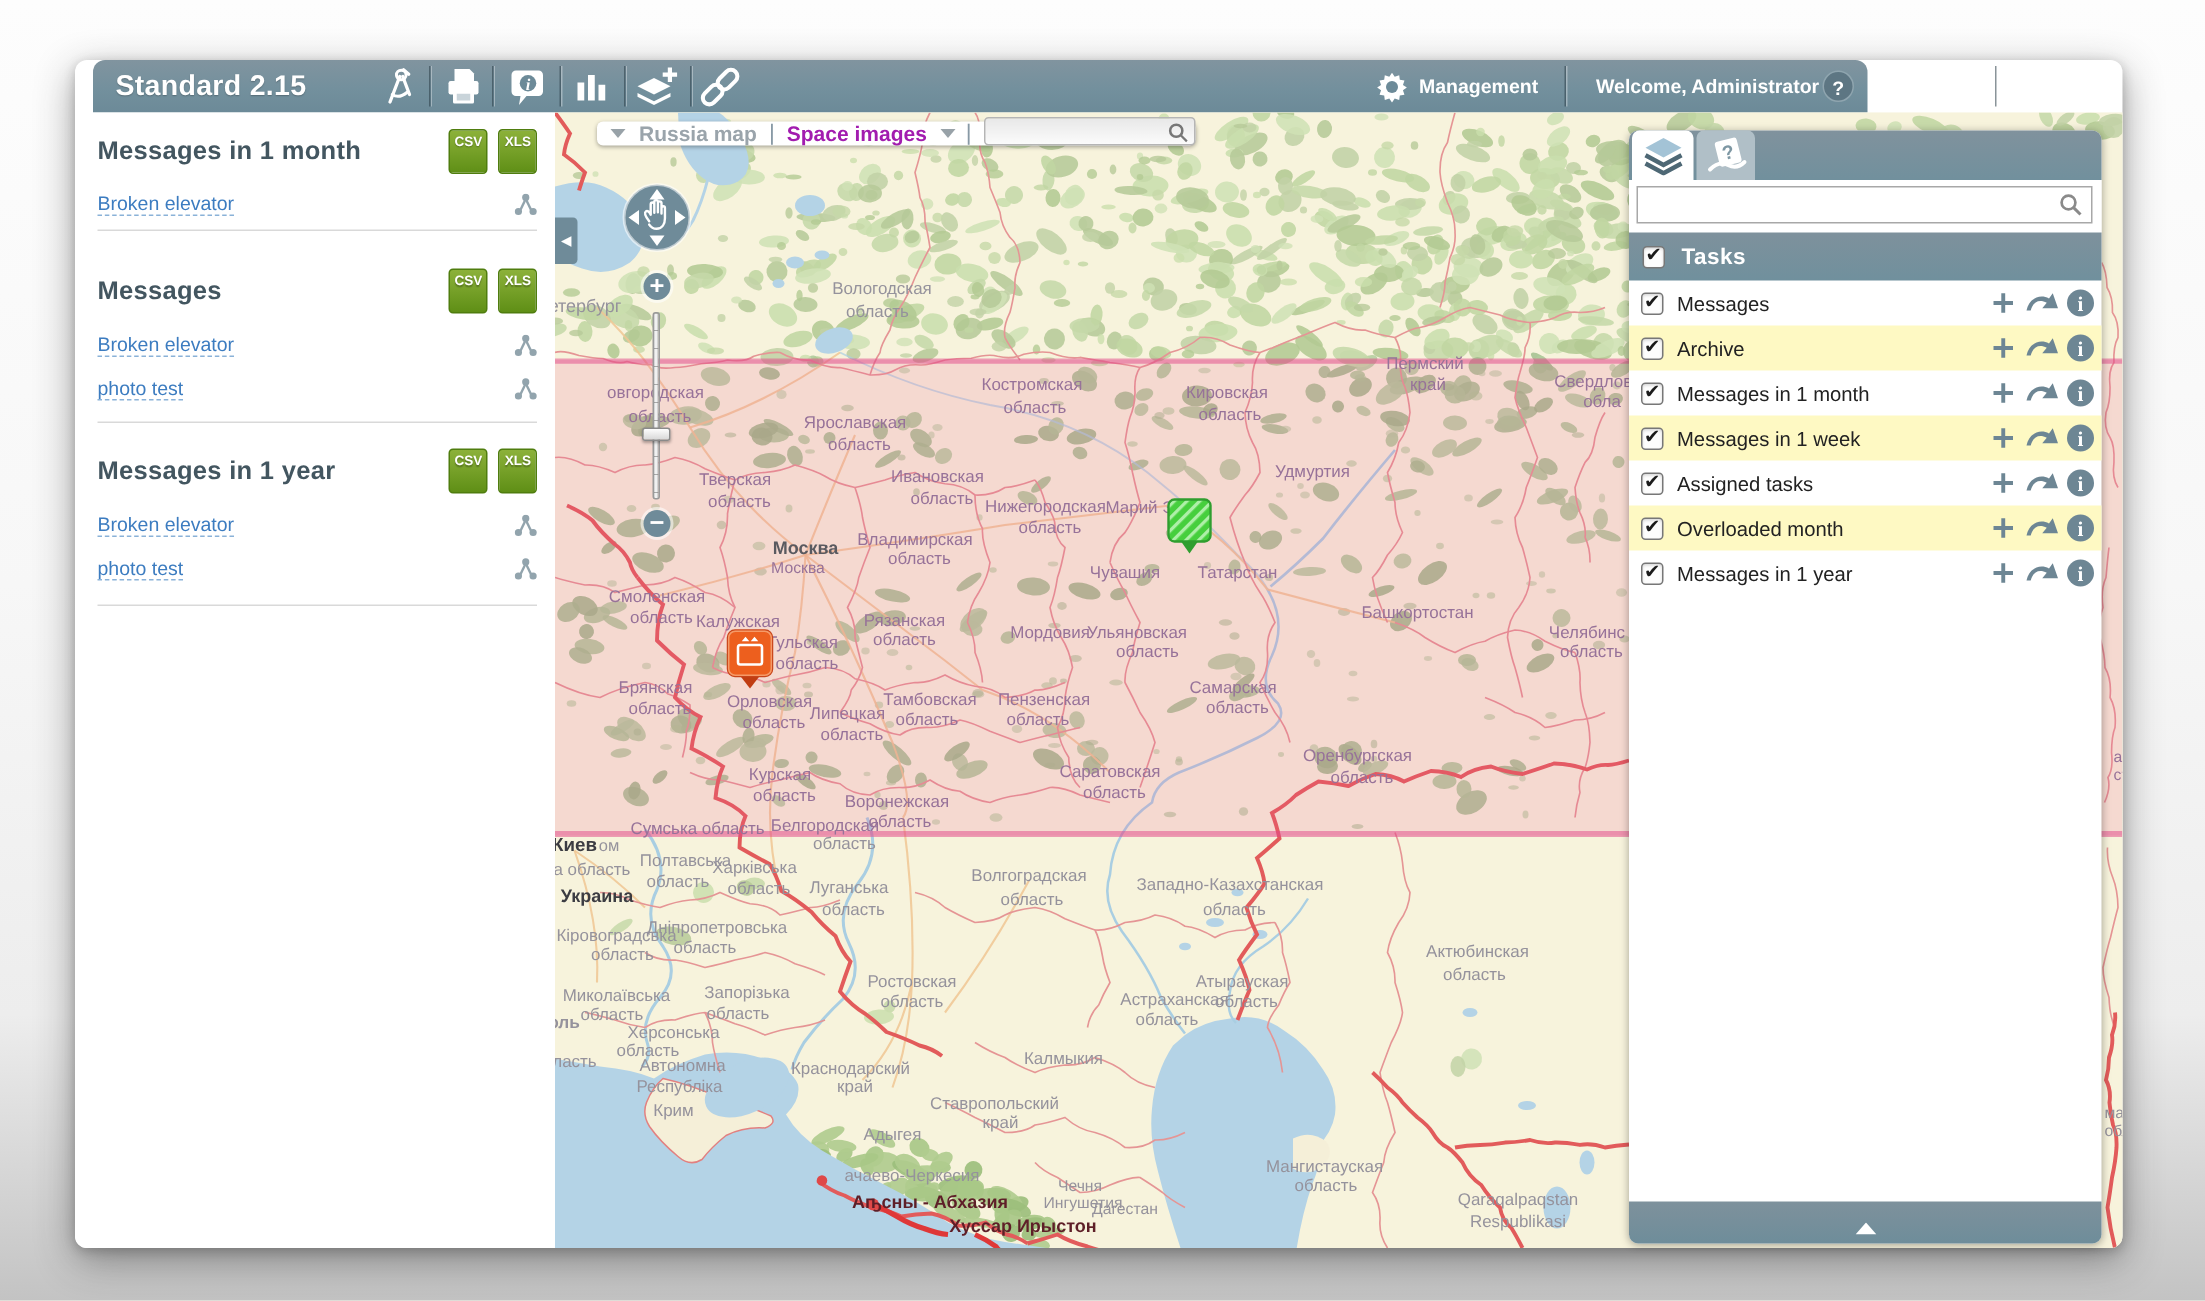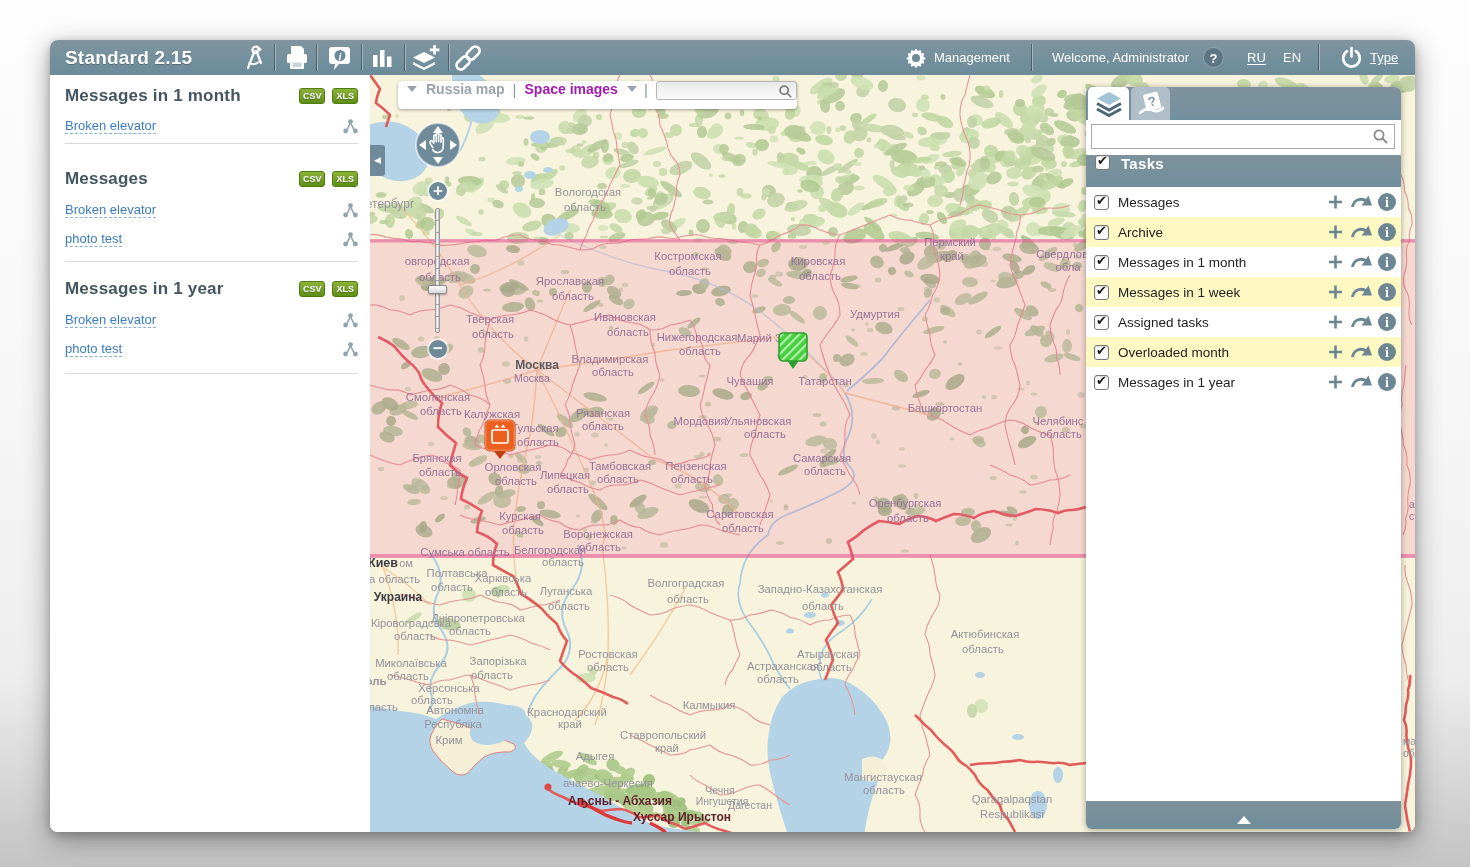--- a/index.html
+++ b/index.html
@@ -1,28 +1,28 @@
 <!DOCTYPE html>
 <html><head><meta charset="utf-8"><style>
 *{margin:0;padding:0;box-sizing:border-box}
 html,body{width:1470px;height:867px;overflow:hidden;font-family:"Liberation Sans",sans-serif}
 body{background:linear-gradient(180deg,#fdfdfd 0%,#f7f7f7 45%,#ededed 78%,#cbcbcb 96%,#c3c3c3 100%)}
 #app{position:absolute;left:50px;top:40px;width:1365px;height:792px;background:#fff;border-radius:8px;box-shadow:0 8px 26px rgba(40,40,40,.45),0 2px 8px rgba(0,0,0,.2)}
-#topbar{position:absolute;left:0;top:0;width:1365px;height:35px;background:linear-gradient(180deg,#81949f 0%,#73909d 55%,#6c8a98 100%);border-radius:8px 8px 0 0;color:#fff}
+#topbar{position:absolute;left:12px;top:0;width:1183px;height:35px;background:linear-gradient(180deg,#81949f 0%,#73909d 55%,#6c8a98 100%);border-radius:8px 8px 0 0;color:#fff}
 #topbar .title{position:absolute;left:15px;top:7px;font-size:19px;font-weight:bold;letter-spacing:.2px;text-shadow:0 1px 1px rgba(0,0,0,.25)}
 .tsep{position:absolute;top:4px;width:1px;height:27px;background:rgba(42,60,70,.55);box-shadow:1px 0 0 rgba(255,255,255,.35)}
 .ticon{position:absolute;top:3px;width:30px;height:30px}
-#topbar .rlbl{position:absolute;top:10px;font-size:13px;font-weight:normal;color:#fff}
+#topbar .rlbl{position:absolute;top:10px;font-size:13px;font-weight:bold;color:#fff}
 #topbar a.rlbl{text-decoration:underline}
 #qcirc{position:absolute;left:1153px;top:7px;width:21px;height:21px;border-radius:50%;background:#5d7683;color:#fff;font-weight:bold;font-size:13px;text-align:center;line-height:21px;border:1px solid #8fa5af}
 #left{position:absolute;left:0;top:35px;width:320px;height:757px;background:#fff;border-radius:0 0 0 8px}
 .sec{padding:0 12px 0 15px}
 .sech{display:flex;align-items:center}
 .sech .ht{font-size:17px;font-weight:bold;color:#435660;letter-spacing:.2px;flex:1}
-.badge{display:inline-block;min-width:25px;text-align:center;font-size:9px;font-weight:bold;color:#fff;background:linear-gradient(180deg,#8cb13a,#5f8f16);border:1px solid #4f7d0e;border-radius:3px;padding:2px 3px 2px;margin-left:7px;text-shadow:0 1px 1px rgba(0,0,0,.3)}
+.badge{display:inline-block;min-width:25px;text-align:center;font-size:9px;font-weight:bold;color:#fff;background:linear-gradient(180deg,#8cb13a,#5f8f16);border:1px solid #4f7d0e;border-radius:3px;padding:2px 3px 16px;margin-left:7px;text-shadow:0 1px 1px rgba(0,0,0,.3)}
 .lrow{display:flex;align-items:center;}
 .lrow a{font-size:13px;color:#3c7cc0;text-decoration:none;border-bottom:1px dashed #8ab2d8;flex:0 0 auto}
 .lrow .sp{flex:1}
 .dl{font-size:12px;color:#333;line-height:18.5px}
 .dl b{color:#1c1c1c}
 .hr{border-bottom:1px solid #d9d9d9}
 </style></head>
 <body>
 <div id="app">
 <div id="topbar">
@@ -1428,21 +1428,21 @@
 <path d="M5 24 l7-5 v10 Z" fill="#fff"></path>
         <path d="M43 24 l-7-5 v10 Z" fill="#fff"></path>
 <g fill="none" stroke="#fff" stroke-width="1.6" stroke-linecap="round" stroke-linejoin="round">
 <path d="M18.8 26.5 c-2.2-2.8-3.4-5.6-2.2-6.6 1-.8 2.4.4 3.2 2.2 V15.3 c0-1.7 2.4-1.7 2.4 0 v5.5 M22.2 20.5 v-6.8 c0-1.7 2.4-1.7 2.4 0 v6.8 M24.6 20.5 v-6 c0-1.7 2.4-1.7 2.4 0 v6.5 M27 21.3 v-3.6 c0-1.6 2.3-1.6 2.3 0 v6.8 c0 3.8-1.8 7-5.6 7 -2.8 0-4-1.4-4.9-2.8"></path>
 </g>
       </svg>
 <div id="zplus">+</div><div id="ztrack"></div><div id="zhandle"></div><div id="zminus">−</div>
 </div>
 <style>
 #map{position:absolute;left:320px;top:35px;width:1045px;height:757px;overflow:hidden;border-radius:0 0 8px 0;background:#f7f3dc}
-#mtool{position:absolute;left:28px;top:6px;width:399px;height:28px;background:#fff;border-radius:4px;box-shadow:0 1px 3px rgba(0,0,0,.35);display:flex;align-items:flex-start;font-weight:bold}
+#mtool{position:absolute;left:28px;top:6px;width:399px;height:16px;background:#fff;border-radius:4px;box-shadow:0 1px 3px rgba(0,0,0,.35);display:flex;align-items:flex-end;font-weight:bold}
 #mtool .dd{width:0;height:0;border:5px solid transparent;border-top:6px solid #98a2a8;margin:5px 0 0 9px}
 #mtool .mt1{color:#9aa4ab;font-size:14px;margin-left:9px;white-space:nowrap}
 #mtool .msep{color:#8899a5;margin-left:8px;font-weight:normal;font-size:15px}
 #mtool .mt2{color:#a21caf;font-size:14px;margin-left:8px;white-space:nowrap}
 #mtool .min{position:relative;margin-left:8px;width:155px;height:19px;border:1px solid #b5b5b5;border-radius:3px;background:linear-gradient(180deg,#e8e8e8,#fbfbfb)}
 #collapse{position:absolute;left:0;top:70px;width:15px;height:31px;background:#6f8b99;border-radius:0 3px 3px 0;color:#fff;font-size:9px;text-align:center;line-height:31px}
 #panc{position:absolute;left:44px;top:46px}
 #zplus,#zminus{position:absolute;left:59px;width:18px;height:18px;border-radius:50%;background:#6f8b99;box-shadow:0 0 0 2px rgba(255,255,255,.55);color:#fff;font-size:17px;font-weight:bold;text-align:center;line-height:17px}
 #zplus{top:107px}
 #zminus{top:265px}
@@ -1568,21 +1568,21 @@
           <path d="M7 0 L14 8 L0 8 Z" fill="#fff"></path>
         </svg></div>
 </div>
 <style>
 #right{position:absolute;left:1036px;top:47px;width:315px;height:742px;background:#fff;border-radius:6px;box-shadow:0 1px 6px rgba(0,0,0,.35)}
 #rtabs{position:absolute;left:0;top:0;width:315px;height:33px;background:linear-gradient(180deg,#80929d,#71909d);border-radius:6px 6px 0 0}
 #rtabs .tab1{position:absolute;left:2px;top:0;width:41px;height:33px;background:#fff;border-radius:5px 5px 0 0;text-align:center;padding-top:4px}
 #rtabs .tab2{position:absolute;left:45px;top:0;width:39px;height:33px;background:#b0bfc7;border-radius:5px 5px 0 0;text-align:center;padding-top:4px}
 #rsearch{position:absolute;left:0;top:33px;width:315px;height:35px;background:#fff}
 #rsearch .sin{position:absolute;left:5px;top:4px;width:304px;height:25px;border:1px solid #a8a8a8;background:#fff}
-#rtasks{position:absolute;left:0;top:68px;width:315px;height:32px;background:linear-gradient(180deg,#7e919c,#70909d);color:#fff;display:flex;}
+#rtasks{position:absolute;left:0;top:68px;width:315px;height:32px;background:linear-gradient(180deg,#7e919c,#70909d);color:#fff;display:flex;align-items:center}
 #rrows{position:absolute;left:0;top:100px;width:315px}
 .cb{display:inline-block;width:15px;height:15px;background:#fdfdfd;border:1px solid #777;border-radius:3px;position:relative;box-shadow:inset 0 1px 2px rgba(0,0,0,.15)}
 .cb:after{content:"\2714";position:absolute;left:1px;top:-3px;font-size:13px;color:#1b1b1b}
 .rrow{position:relative;height:30px;display:flex;align-items:center;font-size:13.5px;color:#222}
 .rrow.alt{background:#fef9c3}
 .rrow .cb{margin-left:8px}
 .rrow .rlab{margin-left:9px;flex:1}
 .ric{flex:0 0 auto;margin-right:2px}
 #rfoot{position:absolute;left:0;top:714px;width:315px;height:28px;background:linear-gradient(180deg,#7e919c,#6e8d9a);border-radius:0 0 6px 6px;text-align:center;padding-top:9px}
 </style>

